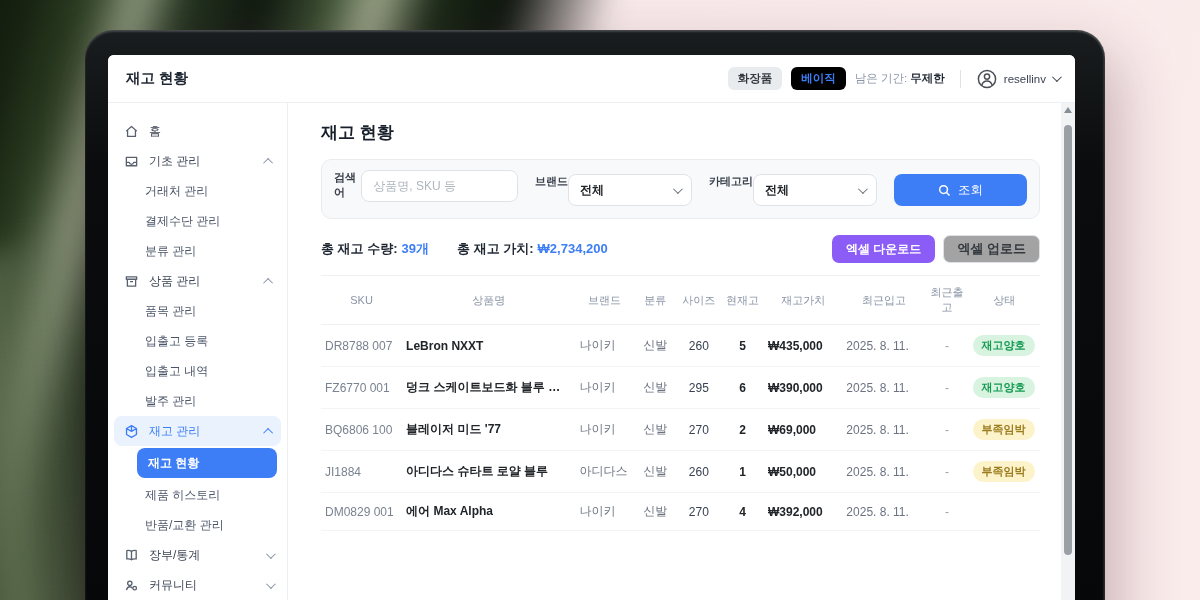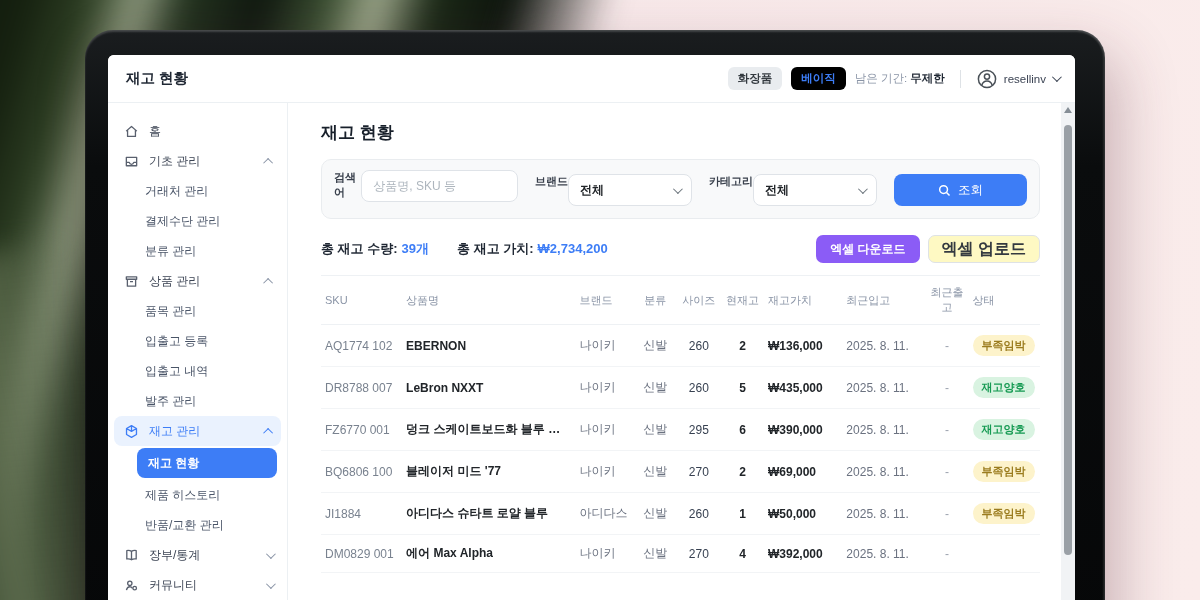--- a/index.html
+++ b/index.html
@@ -94,26 +94,26 @@
 
   
   .summary-row { display:flex; align-items:center; margin:16px 0 12px; }
   .summary-text { font-size:13px; font-weight:700; color:#1f2733; display:flex; gap:28px; }
   .summary-text .num { color:#3d7df6; margin-left:4px; }
   .excel-btns { margin-left:auto; display:flex; gap:8px; }
   .btn-green { height:28px; padding:0 14px; border:none; border-radius:7px; background:#8b5cf6;
     color:#fff; font-size:12px; font-weight:600; cursor:pointer;
     font-family:"Liberation Sans", sans-serif; }
   .btn-outline { height:28px; padding:0 13px; border:1px solid #dee2e6; border-radius:7px;
-    background:#fef9c3; color:#343a40; font-size:16px; font-weight:600; cursor:pointer;
+    background:#a3a3a3; color:#343a40; font-size:13px; font-weight:600; cursor:pointer;
     font-family:"Liberation Sans", sans-serif; }
 
   
   table.inv { width:100%; border-collapse:collapse; font-size:12px; table-layout:fixed; }
-  .inv th { font-size:11px; font-weight:500; color:#8a94a6; text-align:left;
+  .inv th { font-size:11px; font-weight:500; color:#8a94a6; text-align:center;
     padding:9px 4px; border-top:1px solid #eef1f4; border-bottom:1px solid #eef1f4; }
   .inv td { padding:10px 4px; border-bottom:1px solid #f2f4f6; color:#212529;
     overflow:hidden; white-space:nowrap; text-overflow:ellipsis; }
   .inv .c-sku { color:#79828f; }
   .inv .c-name { font-weight:600; color:#212529; }
   .inv .c-brand, .inv .c-category, .inv .c-last_in { color:#6b7280; }
   .inv .c-size { color:#374151; }
   .inv .c-qty { font-weight:600; }
   .inv .c-value { font-weight:700; }
   .inv .c-last_out { color:#9ca3af; }
@@ -327,32 +327,20 @@
               <th class="t-center">분류</th>
               <th class="t-center">사이즈</th>
               <th class="t-center">현재고</th>
               <th>재고가치</th>
               <th>최근입고</th>
               <th class="t-center">최근출고</th>
               <th>상태</th>
             </tr>
           </thead>
           <tbody>
-              <tr>
-                <td class="c-sku">AQ1774 102</td>
-                <td class="c-name">EBERNON</td>
-                <td class="c-brand">나이키</td>
-                <td class="c-category">신발</td>
-                <td class="c-size">260</td>
-                <td class="c-qty">2</td>
-                <td class="c-value">₩136,000</td>
-                <td class="c-last_in">2025. 8. 11.</td>
-                <td class="c-last_out">-</td>
-                <td class="c-status"><span class="badge badge-warn">부족임박</span></td>
-              </tr>
               <tr>
                 <td class="c-sku">DR8788 007</td>
                 <td class="c-name">LeBron NXXT</td>
                 <td class="c-brand">나이키</td>
                 <td class="c-category">신발</td>
                 <td class="c-size">260</td>
                 <td class="c-qty">5</td>
                 <td class="c-value">₩435,000</td>
                 <td class="c-last_in">2025. 8. 11.</td>
                 <td class="c-last_out">-</td>

